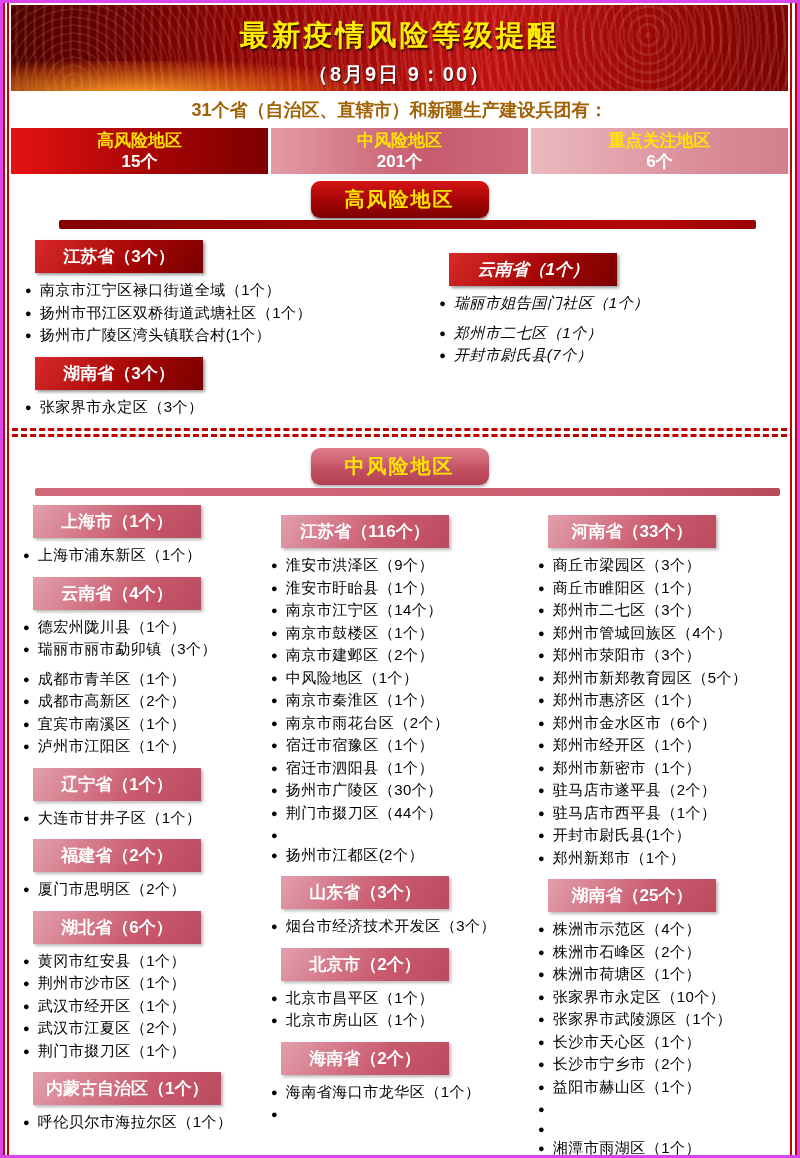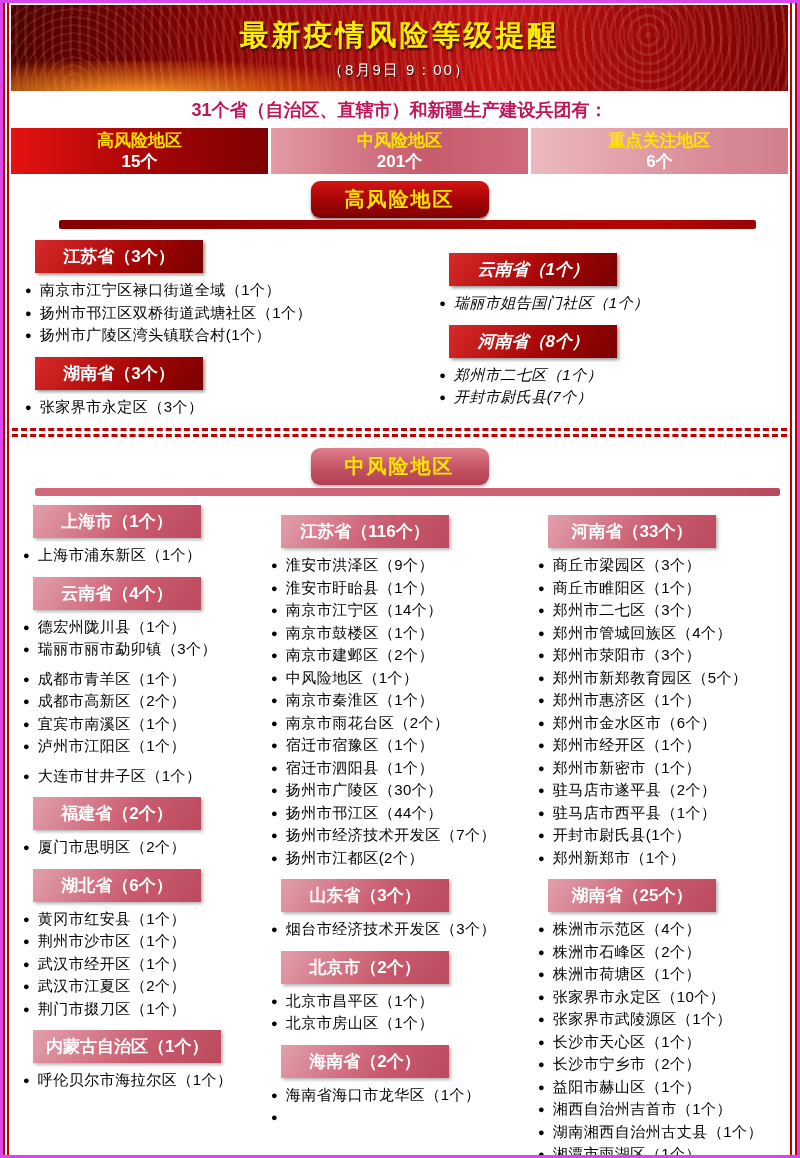--- a/index.html
+++ b/index.html
@@ -11,23 +11,23 @@
   
   .banner { position:relative; height:86px; background:
       linear-gradient(90deg,#4f0000 0%,#8c0303 30%,#c01010 62%,#7a0202 100%);
       overflow:hidden; text-align:center; flex:0 0 auto; }
   .banner::before { content:""; position:absolute; inset:0; background:
       repeating-radial-gradient(circle at 82% 35%, rgba(255,225,190,.10) 0 3px, transparent 3px 9px),
       repeating-radial-gradient(circle at 8% 90%, rgba(255,200,150,.10) 0 2px, transparent 2px 8px); }
   .banner::after { content:""; position:absolute; left:0; bottom:0; width:46%; height:30px; background:
       radial-gradient(ellipse at 35% 110%, rgba(255,160,40,.95), rgba(255,130,20,.35) 55%, transparent 78%); }
   .banner-title { position:relative; z-index:2; padding-top:11px; font-size:29px; font-weight:bold; letter-spacing:3px; color:#ffee00; text-shadow:1px 2px 2px rgba(0,0,0,.75); }
-  .banner-sub { position:relative; z-index:2; margin-top:5px; font-size:15px; font-weight:normal; letter-spacing:2px; color:#ffffff; text-shadow:1px 1px 1px rgba(0,0,0,.6); }
-
-  .intro { text-align:center; font-weight:bold; font-size:18px; color:#be185d; padding:7px 0 6px; flex:0 0 auto; }
+  .banner-sub { position:relative; z-index:2; margin-top:5px; font-size:20px; font-weight:bold; letter-spacing:2px; color:#ffffff; text-shadow:1px 1px 1px rgba(0,0,0,.6); }
+
+  .intro { text-align:center; font-weight:bold; font-size:18px; color:#a16207; padding:7px 0 6px; flex:0 0 auto; }
 
   
   .stats { display:flex; gap:3px; height:46px; flex:0 0 auto; }
   .stat { flex:1; display:flex; flex-direction:column; align-items:center; justify-content:center; line-height:1.25; }
   .stat .lbl { color:#ffe400; font-weight:bold; font-size:17px; }
   .stat .cnt { color:#ffffff; font-weight:bold; font-size:17px;text-align:right; }
   .stat-0 { background:linear-gradient(90deg,#e61212 0%,#a50404 55%,#7d0000 100%); }
   .stat-1 { background:linear-gradient(90deg,#e49ba5 0%,#c65c6e 60%,#cf6a7b 100%); }
   .stat-2 { background:linear-gradient(90deg,#ecb9bf 0%,#d98b97 70%,#d27f8d 100%); }
 
@@ -127,21 +127,20 @@
     <div class="prov-header">云南省（1个）</div>
     <ul class="item-list">
   <li class="region-item">
     <span class="bullet">●</span>
     <span class="region-text">瑞丽市姐告国门社区（1个）</span>
   </li>
 </ul>
   </section>
 
   <section class="group">
-    <div class="prov-header">河南省（8个）</div>
     <ul class="item-list">
   <li class="region-item">
     <span class="bullet">●</span>
     <span class="region-text">郑州市二七区（1个）</span>
   </li>
 
   <li class="region-item">
     <span class="bullet">●</span>
     <span class="region-text">开封市尉氏县(7个）</span>
   </li>
@@ -200,20 +199,21 @@
   </li>
 
   <li class="region-item">
     <span class="bullet">●</span>
     <span class="region-text">泸州市江阳区（1个）</span>
   </li>
 </ul>
   </section>
 
   <section class="group">
+    <div class="prov-header">辽宁省（1个）</div>
     <ul class="item-list">
   <li class="region-item">
     <span class="bullet">●</span>
     <span class="region-text">大连市甘井子区（1个）</span>
   </li>
 </ul>
   </section>
 
   <section class="group">
     <div class="prov-header">福建省（2个）</div>
@@ -319,26 +319,25 @@
     <span class="region-text">宿迁市泗阳县（1个）</span>
   </li>
 
   <li class="region-item">
     <span class="bullet">●</span>
     <span class="region-text">扬州市广陵区（30个）</span>
   </li>
 
   <li class="region-item">
     <span class="bullet">●</span>
-    <span class="region-text">扬州市邗江区（44个）</span>
-  </li>
-
-  <li class="region-item">
-    <span class="bullet">●</span>
-    <span class="region-text">扬州市经济技术开发区（7个）</span>
+    <span class="region-text">荆门市掇刀区（44个）</span>
+  </li>
+
+  <li class="region-item">
+    <span class="bullet">●</span>
   </li>
 
   <li class="region-item">
     <span class="bullet">●</span>
     <span class="region-text">扬州市江都区(2个）</span>
   </li>
 </ul>
   </section>
 
   <section class="group">
@@ -494,26 +493,24 @@
     <span class="region-text">长沙市宁乡市（2个）</span>
   </li>
 
   <li class="region-item">
     <span class="bullet">●</span>
     <span class="region-text">益阳市赫山区（1个）</span>
   </li>
 
   <li class="region-item">
     <span class="bullet">●</span>
-    <span class="region-text">湘西自治州吉首市（1个）</span>
-  </li>
-
-  <li class="region-item">
-    <span class="bullet">●</span>
-    <span class="region-text">湖南湘西自治州古丈县（1个）</span>
+  </li>
+
+  <li class="region-item">
+    <span class="bullet">●</span>
   </li>
 
   <li class="region-item">
     <span class="bullet">●</span>
     <span class="region-text">湘潭市雨湖区（1个）</span>
   </li>
 </ul>
   </section>
 </div>
     </div>

